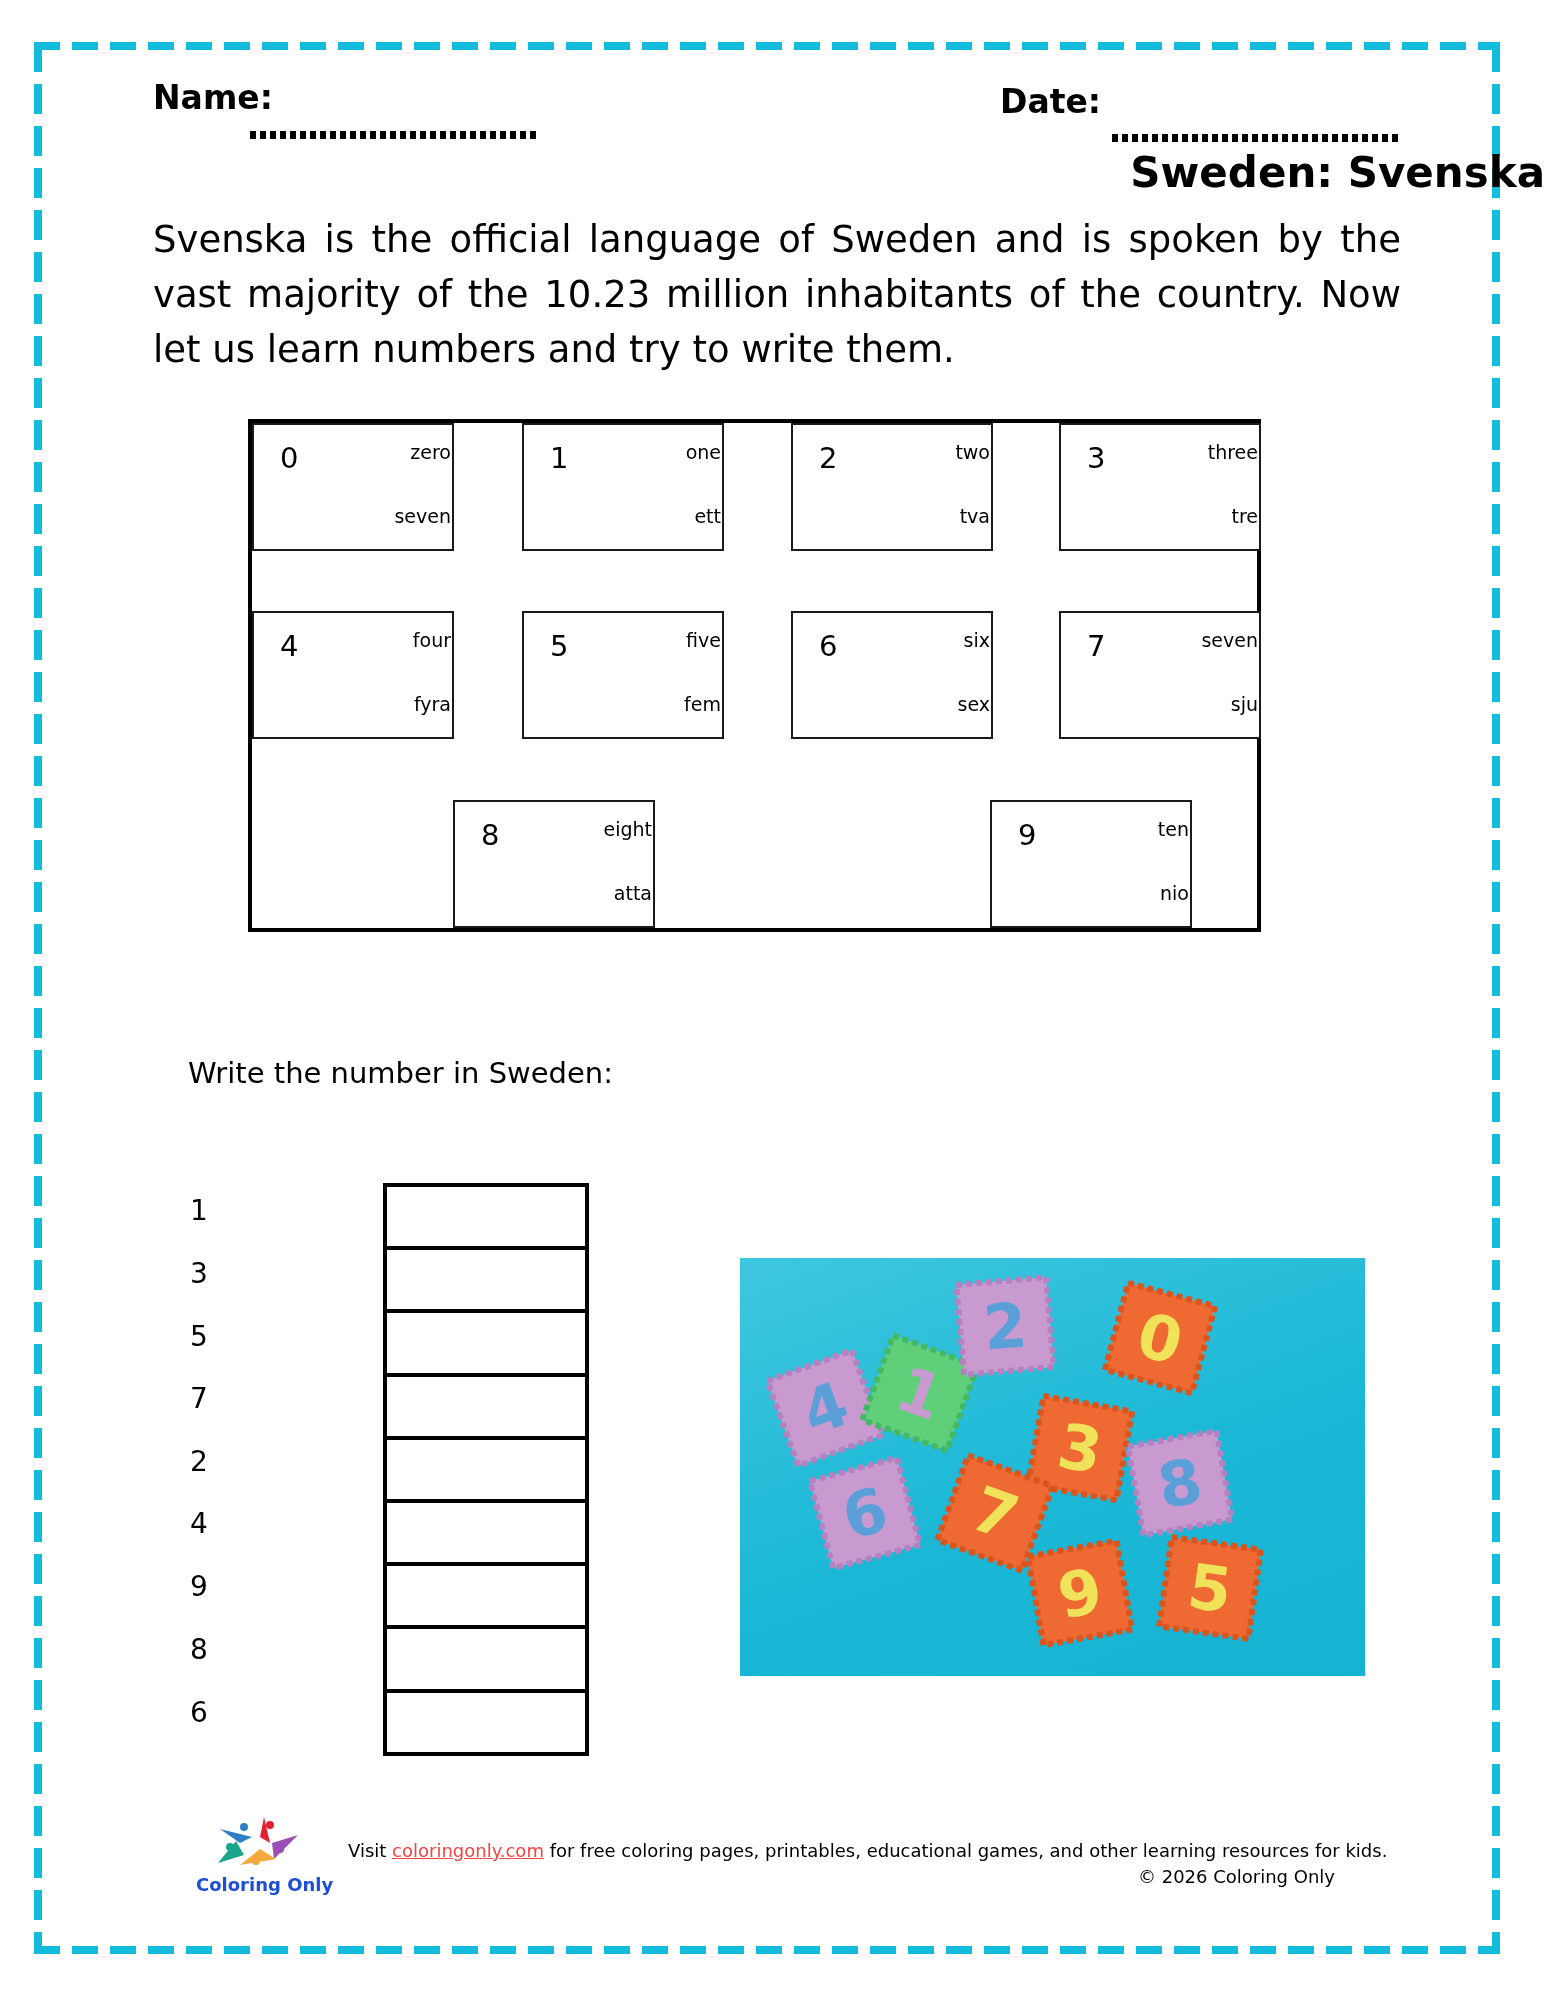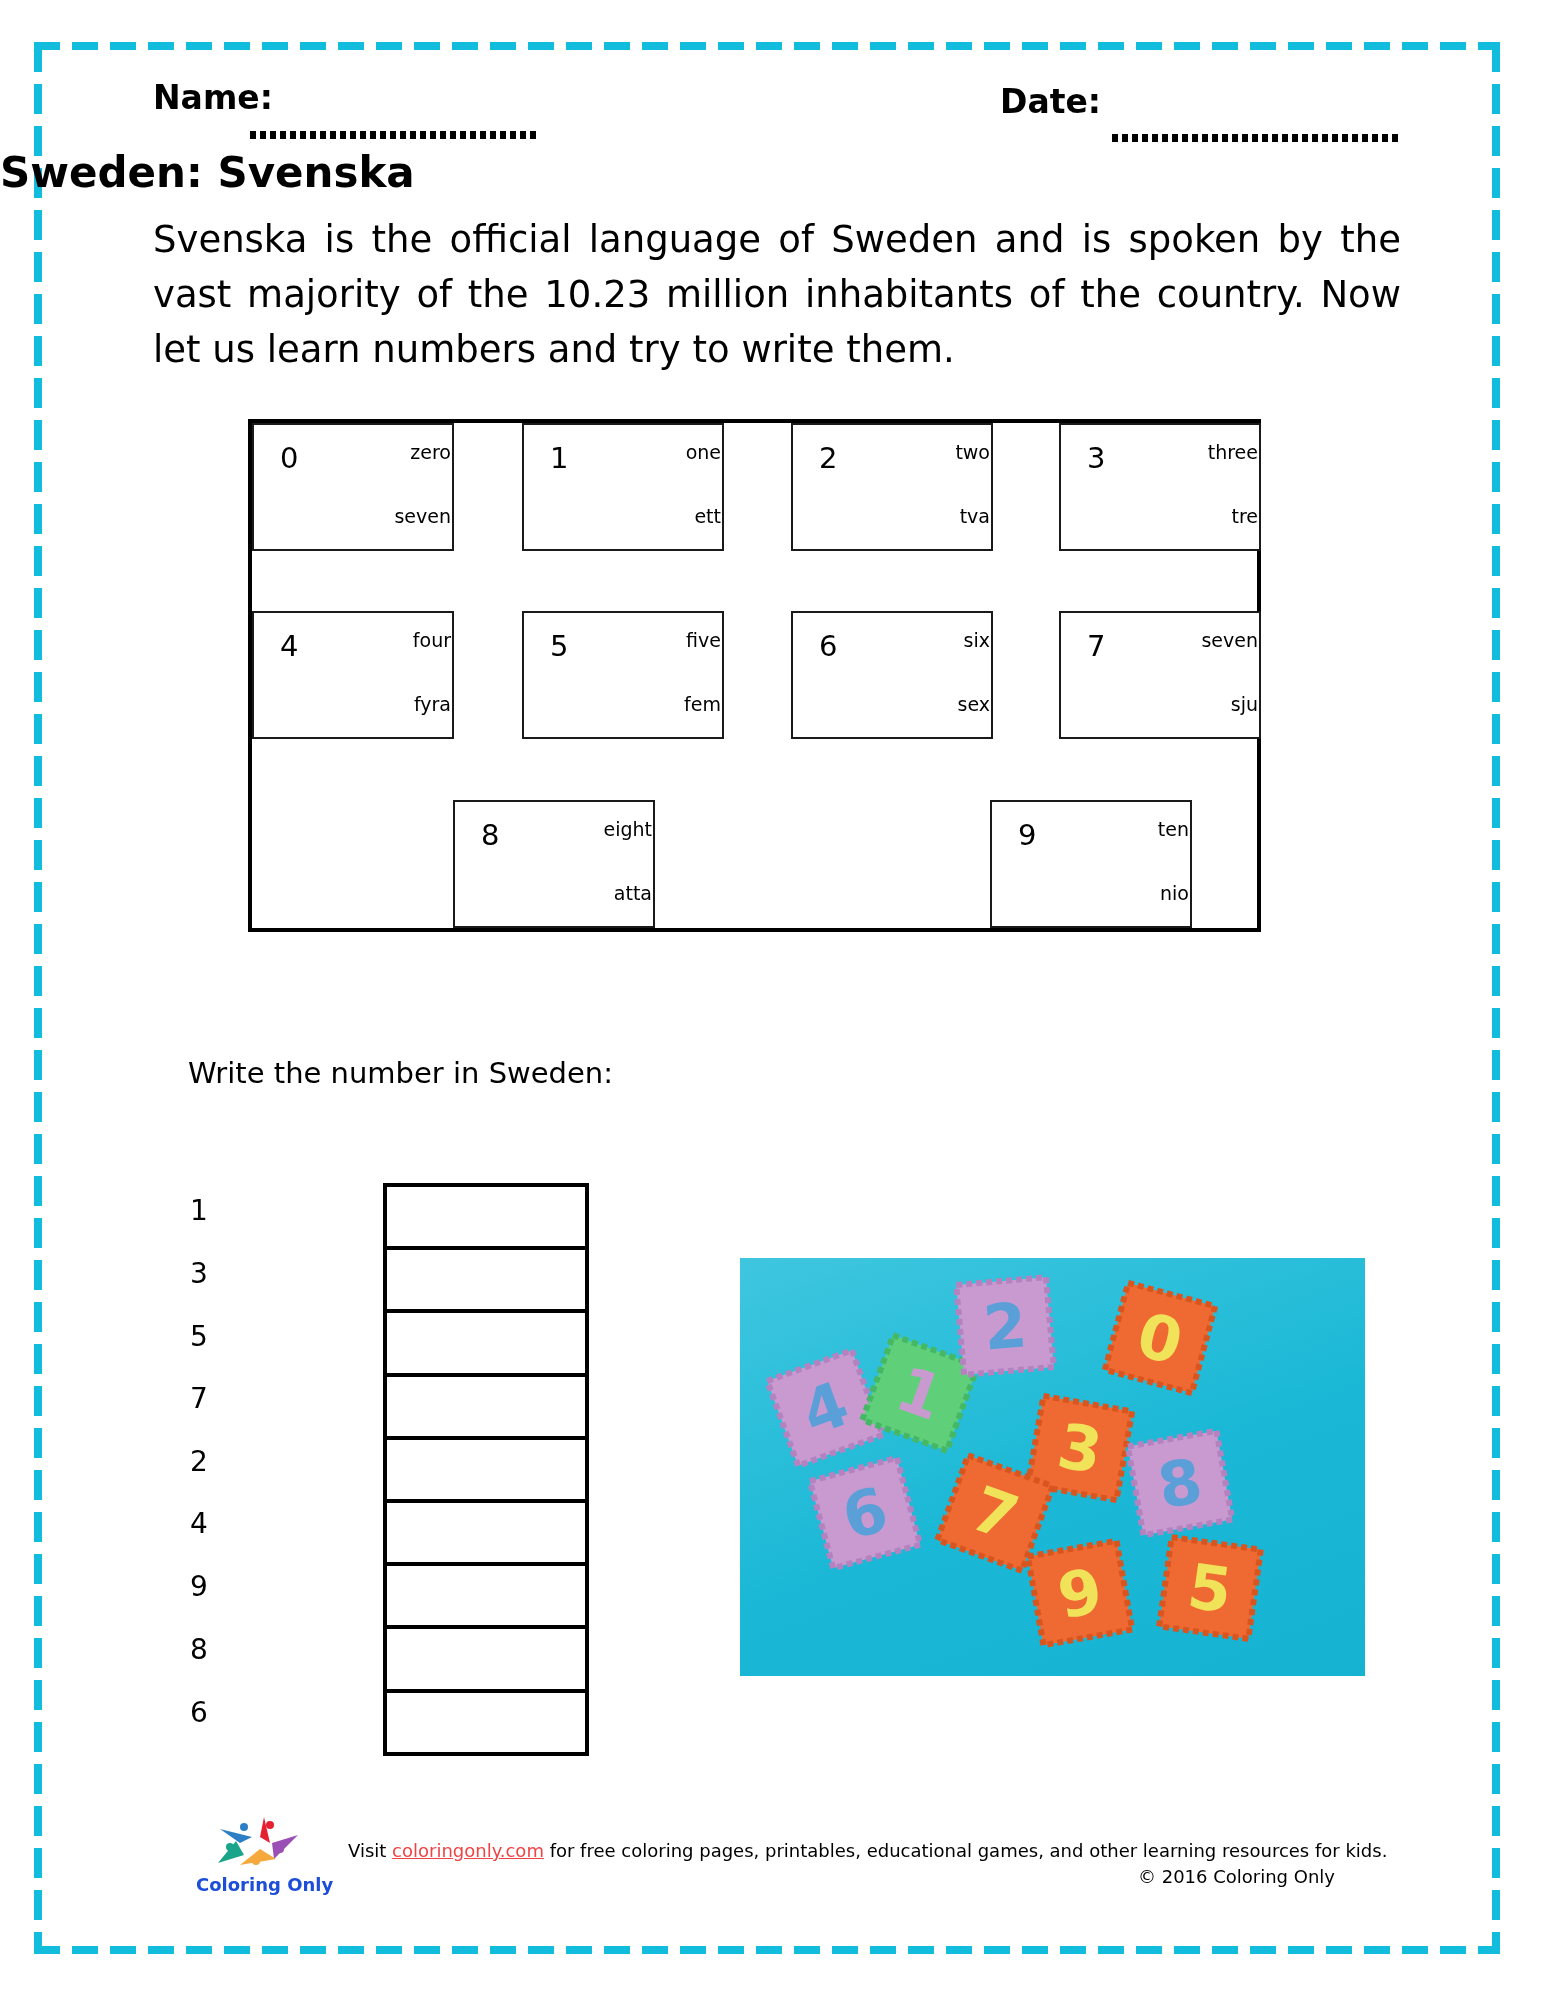--- a/index.html
+++ b/index.html
@@ -18,21 +18,21 @@
       background-size: 100% 8px, 100% 8px, 8px 100%, 8px 100%;
       background-position: 0 0, 0 100%, 0 0, 100% 0;
       background-repeat: no-repeat;
     }
     .abs { position: absolute; }
     .label-bold { font-weight: bold; font-size: 33px; }
     .dots {
       height: 8px;
       background-image: repeating-linear-gradient(90deg, #000 0 6px, transparent 6px 10px);
     }
-    .title { left: 0; width: 1545px; top: 148px; text-align: left; font-size: 42px; font-weight: bold; }
+    .title { left: 0; width: 1545px; top: 148px; text-align: right; font-size: 42px; font-weight: bold; }
     .intro {
       left: 153px; width: 1248px; top: 212px; font-size: 37px; line-height: 55px;
       text-align: justify; text-align-last: left;
     }
     .num-table {
       left: 248px; top: 419px; width: 1013px; height: 513px;
       border: 4px solid #000; box-sizing: border-box;
     }
     .card {
       position: absolute; width: 202px; height: 128px; box-sizing: border-box;
@@ -209,13 +209,13 @@
     <circle cx="46" cy="46" r="4" fill="#f5a83c"></circle>
     <polygon points="8,48 26,26 34,40" fill="#1aa58a"></polygon>
     <circle cx="20" cy="32" r="4" fill="#1aa58a"></circle>
   </svg>
 </div>
 <div class="abs logo-text">Coloring Only</div>
 
 <div class="abs footer-text">
   <span>Visit </span><a>coloringonly.com</a><span> for free coloring pages, printables, educational games, and other learning resources for kids.</span>
 </div>
-<div class="abs footer-copy">© 2016 Coloring Only</div>
+<div class="abs footer-copy">© 2026 Coloring Only</div>
 
 </body></html>

